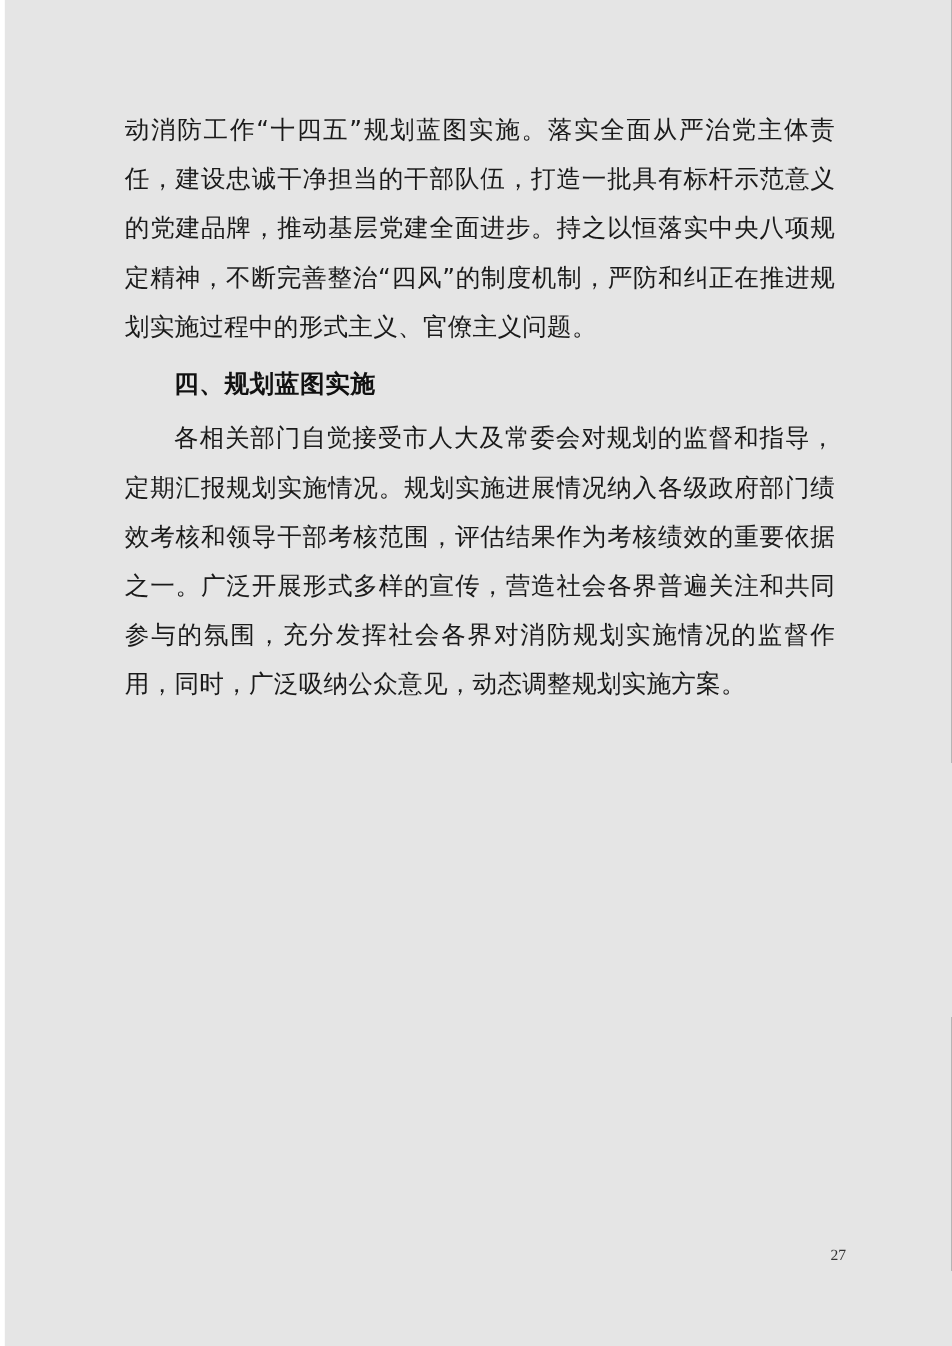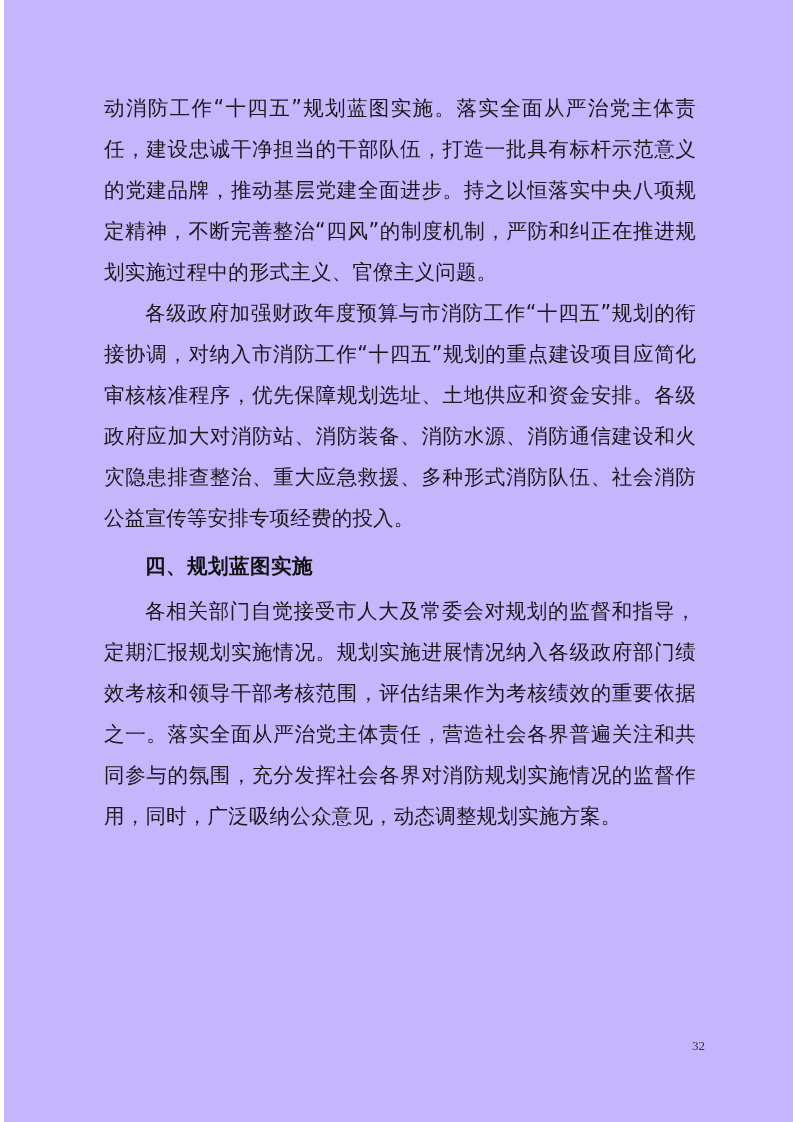--- a/index.html
+++ b/index.html
@@ -7,21 +7,21 @@
     padding: 0;
     background: #8c8c8c;
   }
   body {
     font-family: "DejaVu Sans", "Liberation Sans", sans-serif;
   }
   .page {
     position: relative;
     width: 793px;
     height: 1122px;
-    background: #c4b5fd;
+    background: #e5e5e5;
     margin: 0 auto;
     box-sizing: border-box;
     overflow: hidden;
   }
   .page-border-left {
     position: absolute;
     left: 0; top: 0; bottom: 0;
     width: 4px;
     background: #ffffff;
   }
@@ -65,21 +65,20 @@
 </head>
 <body>
 
 <div class="page">
   <div class="page-border-left"></div>
 
   <div class="content">
     <p class="para">动消防工作“十四五”规划蓝图实施。落实全面从严治党主体责任，建设忠诚干净担当的干部队伍，打造一批具有标杆示范意义的党建品牌，推动基层党建全面进步。持之以恒落实中央八项规定精神，不断完善整治“四风”的制度机制，严防和纠正在推进规划实施过程中的形式主义、官僚主义问题。</p>
 
 
-    <p class="para indent">各级政府加强财政年度预算与市消防工作“十四五”规划的衔接协调，对纳入市消防工作“十四五”规划的重点建设项目应简化审核核准程序，优先保障规划选址、土地供应和资金安排。各级政府应加大对消防站、消防装备、消防水源、消防通信建设和火灾隐患排查整治、重大应急救援、多种形式消防队伍、社会消防公益宣传等安排专项经费的投入。</p>
 
     <h2 class="heading">四、规划蓝图实施</h2>
 
-    <p class="para indent">各相关部门自觉接受市人大及常委会对规划的监督和指导，定期汇报规划实施情况。规划实施进展情况纳入各级政府部门绩效考核和领导干部考核范围，评估结果作为考核绩效的重要依据之一。落实全面从严治党主体责任，营造社会各界普遍关注和共同参与的氛围，充分发挥社会各界对消防规划实施情况的监督作用，同时，广泛吸纳公众意见，动态调整规划实施方案。</p>
+    <p class="para indent">各相关部门自觉接受市人大及常委会对规划的监督和指导，定期汇报规划实施情况。规划实施进展情况纳入各级政府部门绩效考核和领导干部考核范围，评估结果作为考核绩效的重要依据之一。广泛开展形式多样的宣传，营造社会各界普遍关注和共同参与的氛围，充分发挥社会各界对消防规划实施情况的监督作用，同时，广泛吸纳公众意见，动态调整规划实施方案。</p>
   </div>
 
-  <div class="page-number">32</div>
+  <div class="page-number">27</div>
 </div>
 
 </body></html>

